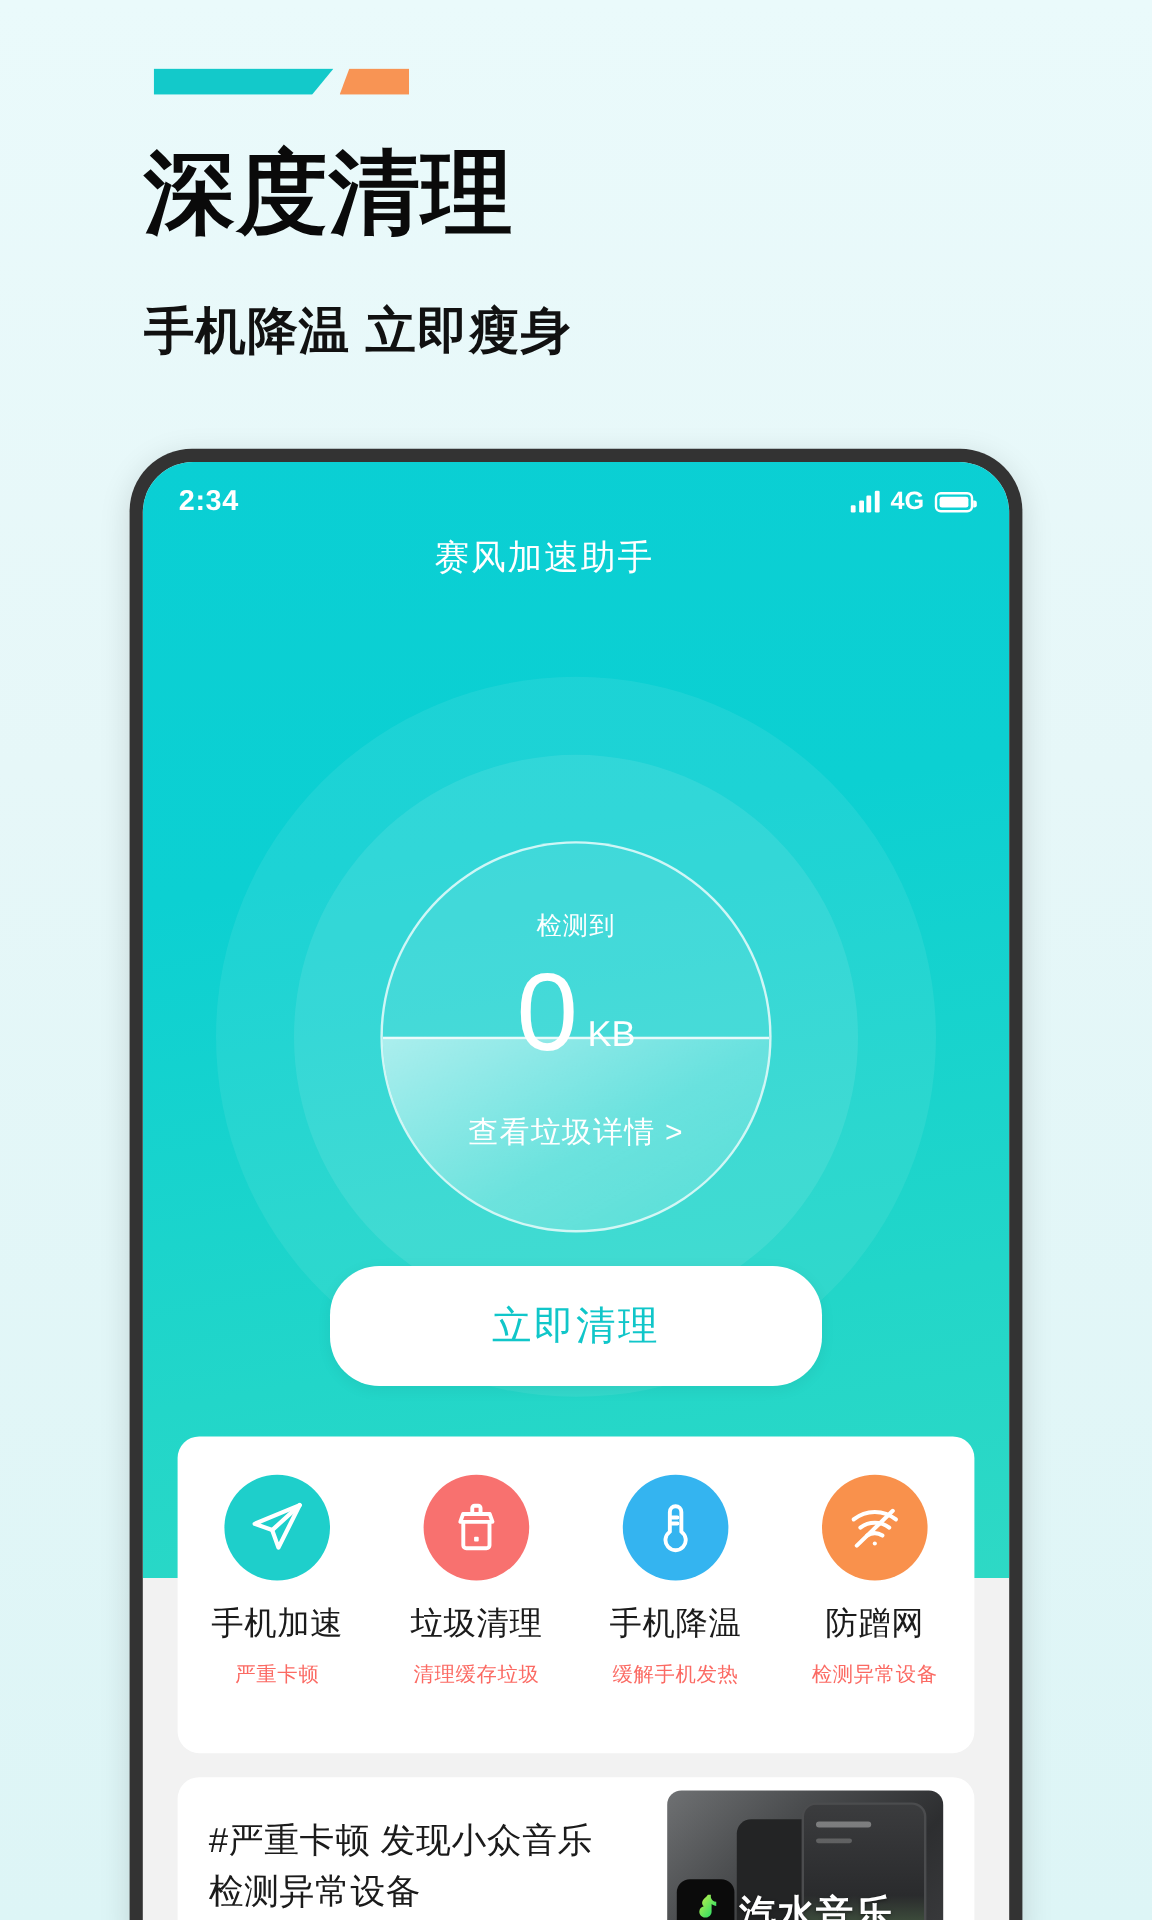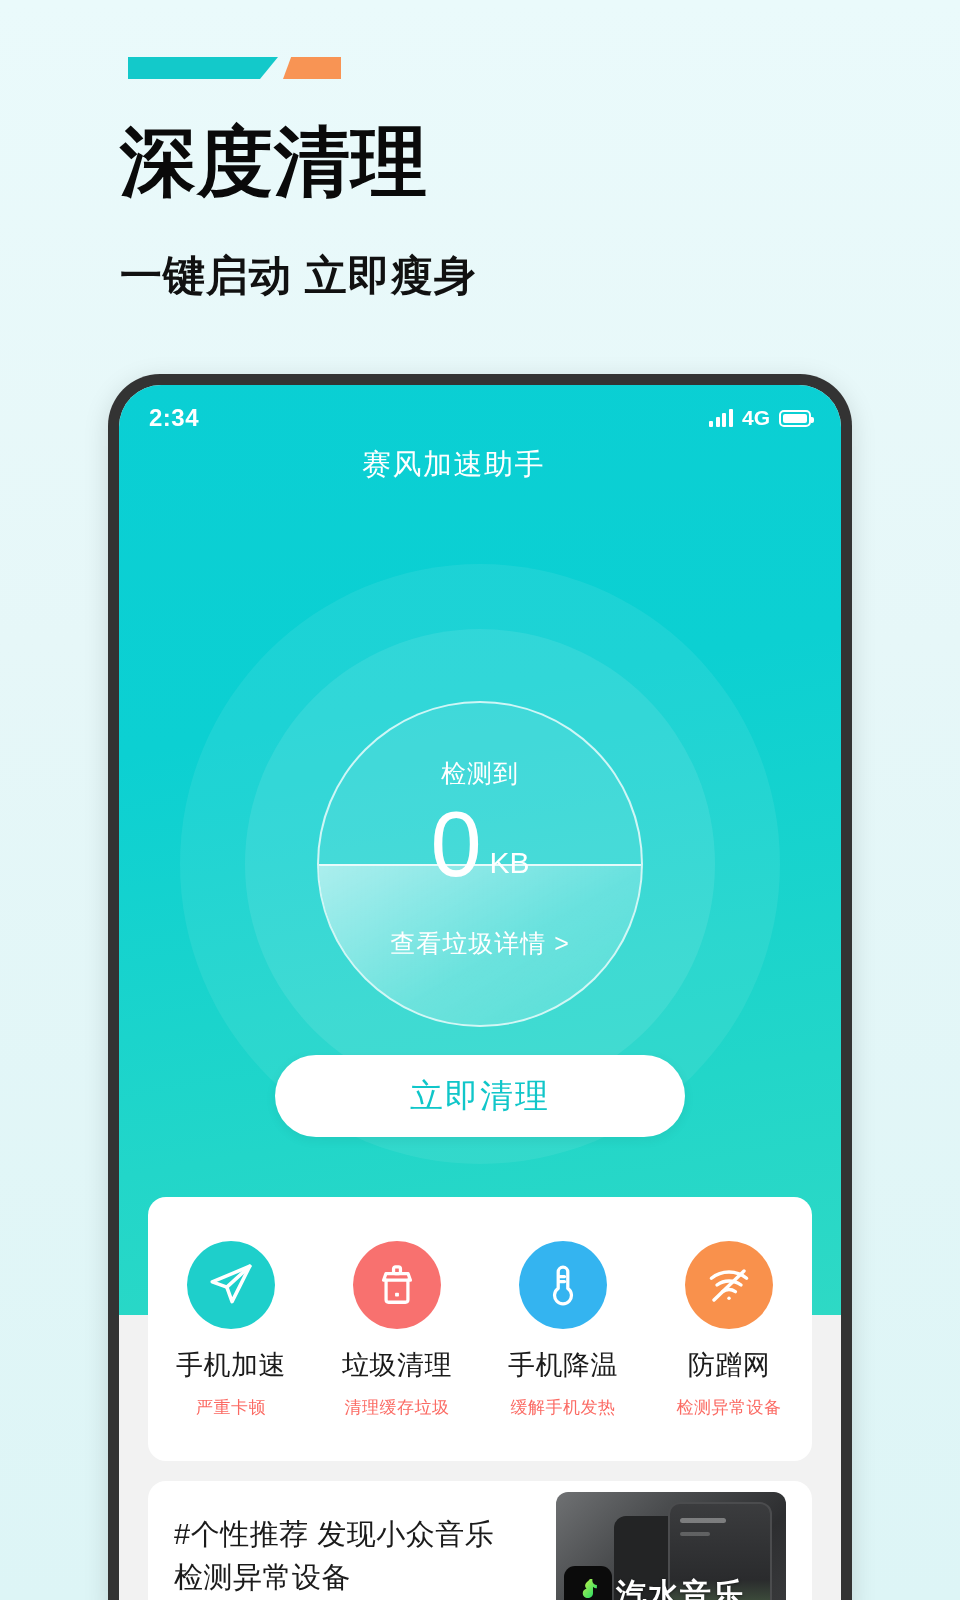--- a/index.html
+++ b/index.html
@@ -125,54 +125,54 @@
     background: rgba(255,255,255,0.07);
     overflow: hidden;
   }
   .water {
     position: absolute; left: 0; bottom: 0; width: 100%; height: 50%;
     background: linear-gradient(150deg, rgba(255,255,255,0.55) 0%, rgba(255,255,255,0.18) 55%, rgba(255,255,255,0.05) 100%);
     border-top: 2px solid rgba(255,255,255,0.85);
   }
   .scan-label {
     position: absolute; left: 0; top: 54px; width: 100%;
-    text-align: center; color: #fff; font-size: 25px; letter-spacing: 1px;
+    text-align: center; color: #fff; font-size: 21px; letter-spacing: 1px;
   }
   .scan-value {
     position: absolute; left: 0; top: 95px; width: 100%;
     display: flex; align-items: flex-end; justify-content: center; gap: 8px;
     color: #fff;
   }
   .scan-num { font-size: 92px; font-weight: 300; line-height: 1; letter-spacing: 0; }
   .scan-unit { font-size: 30px; font-weight: 400; padding-bottom: 10px; }
   .scan-link {
     position: absolute; left: 0; top: 224px; width: 100%;
     text-align: center; color: #fff; font-size: 25px; letter-spacing: 1px;
   }
 
   
   .clean-btn {
     position: absolute; left: 50%; top: 670px; transform: translateX(-50%);
-    width: 410px; height: 82px;
+    width: 410px; height: 100px;
     background: #fff; border-radius: 41px;
     display: flex; align-items: center; justify-content: center;
     color: #10c6c9; font-size: 33px; letter-spacing: 2px;
     box-shadow: 0 3px 12px rgba(0,0,0,0.06);
     border: none; cursor: pointer;
     font-family: inherit;
     text-align: right;
   }
 
   
   .feature-card {
     position: absolute; left: 29px; top: 812px;
     width: 664px; height: 264px;
     background: #fff; border-radius: 18px;
     display: flex; align-items: flex-start; justify-content: space-around;
-    padding-top: 44px;
+    padding-top: 32px;
   }
   .feat { width: 150px; text-align: center; cursor: pointer; }
   .feat-icon {
     width: 88px; height: 88px; border-radius: 50%;
     margin: 0 auto 18px auto;
     display: flex; align-items: center; justify-content: center;
   }
   .feat-name { font-size: 27px; color: #1b1b1b; letter-spacing: .5px; }
   .feat-desc { font-size: 17px; color: #fb6a63; margin-top: 13px; letter-spacing: .5px; }
 
@@ -224,21 +224,21 @@
 <body>
 
 <div class="bg-glow"></div>
 
 <div class="header">
   <div class="logo-mark">
     <div class="logo-bar-teal"></div>
     <div class="logo-bar-orange"></div>
   </div>
   <div class="title-main">深度清理</div>
-  <div class="title-sub">一键启动 立即瘦身</div>
+  <div class="title-sub">手机降温 立即瘦身</div>
 </div>
 
 <div class="phone">
   <div class="screen">
     <div class="screen-top"></div>
 
     <div class="statusbar">
       <div class="sb-time">2:34</div>
       <div class="sb-right">
         <div class="sig">
@@ -320,21 +320,21 @@
           </svg>
         </div>
         <div class="feat-name">防蹭网</div>
         <div class="feat-desc">检测异常设备</div>
       </div>
 
     </div>
 
     <div class="ad-card">
       <div class="ad-text">
-        <div>#个性推荐 发现小众音乐</div>
+        <div>#严重卡顿 发现小众音乐</div>
         <div>检测异常设备</div>
       </div>
       <div class="ad-thumb">
         <div class="ph-a"></div>
         <div class="ph-b"></div>
         <div class="ad-appicon">
           <svg width="30" height="30" viewBox="0 0 24 24" fill="none">
             <defs>
               <linearGradient id="sodaG" x1="0" y1="0" x2="1" y2="1">
                 <stop offset="0%" stop-color="#c9f24a"></stop>

